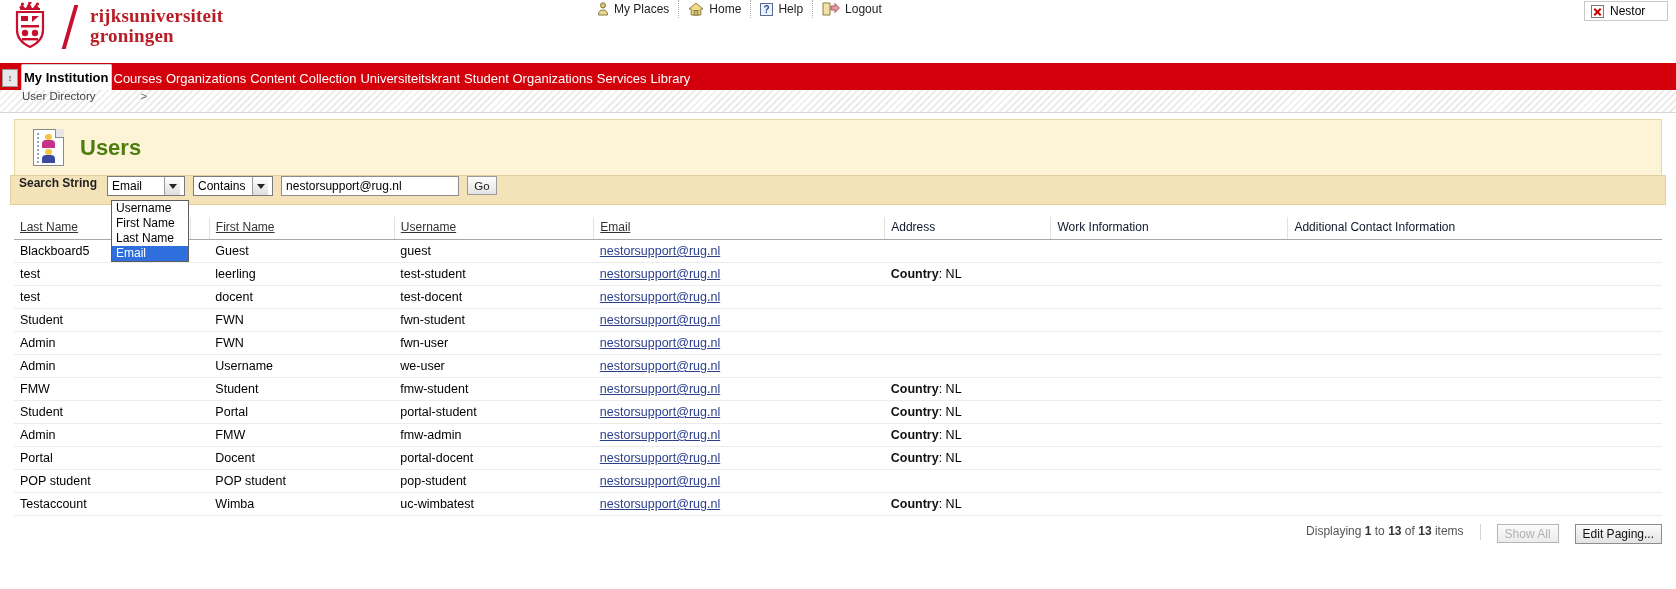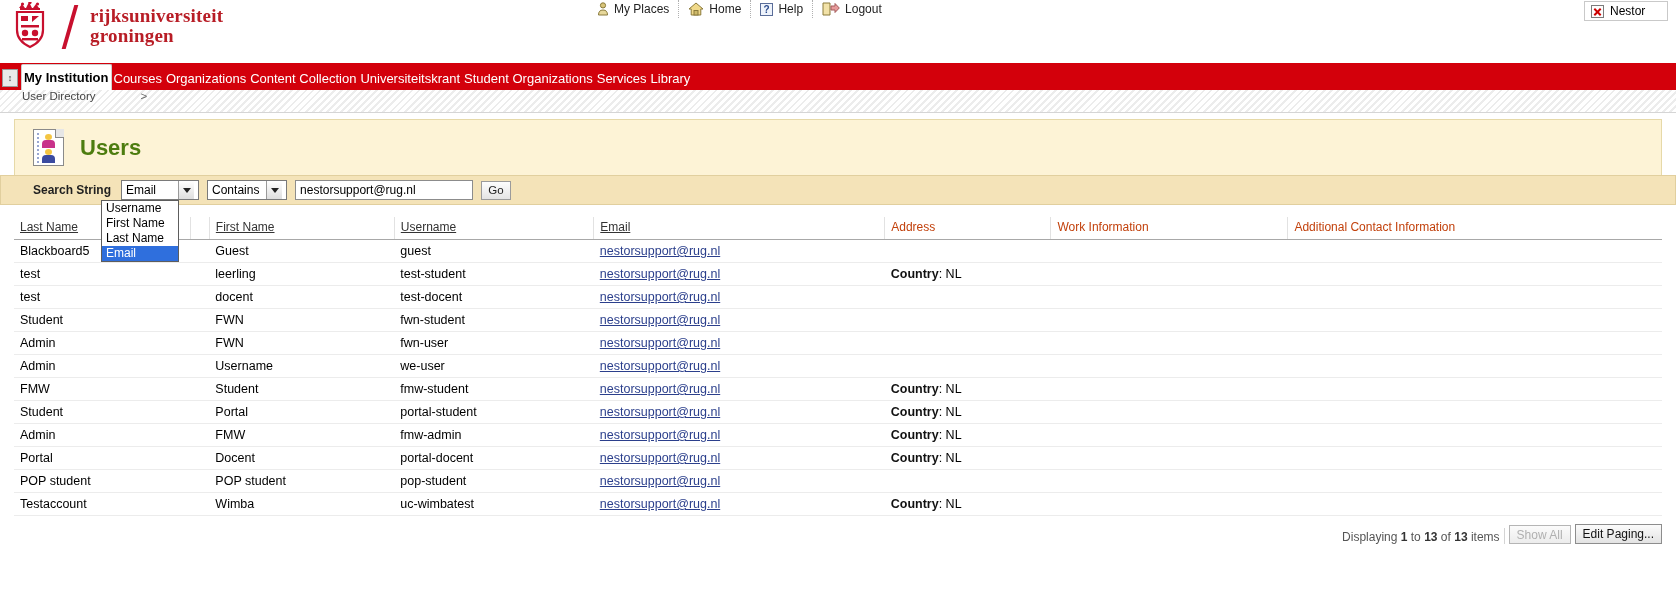--- a/index.html
+++ b/index.html
@@ -206,27 +206,26 @@
     background: repeating-linear-gradient(#9aa7d0 0 2px, transparent 2px 4px);
   }
   .page-title {
     font-size: 22px;
     font-weight: bold;
     color: #4d7c0f;
   }
 
   
   .searchbar {
-    margin: 0 0;
+    margin: 0 10px;
     height: 30px;
     background: #f4e3b8;
     border: 1px solid #e1cf9e;
     display: flex;
-    align-items: center;
-    padding-left: 32px;
+    padding-left: 8px;
     gap: 8px;
     position: relative;
   }
   .search-label {
     font-weight: bold;
     font-size: 12px;
     color: #1f1f1f;
     margin-right: 2px;
   }
   .sel {
@@ -318,21 +317,21 @@
     border-right: 1px solid #e2e2e2;
     vertical-align: bottom;
     background: #ffffff;
     height: 22px;
   }
   table.users thead th .sortlink {
     color: #333;
     text-decoration: underline;
     font-weight: normal;
   }
-  table.users thead th.muted { color: #c2410c; }
+  table.users thead th.muted { color: #0f172a; }
   table.users thead th:last-child { border-right: none; }
 
   table.users tbody td {
     padding: 4px 6px;
     border-bottom: 1px solid #ececec;
     vertical-align: middle;
     height: 20.5px;
     overflow: hidden;
     white-space: nowrap;
   }
@@ -349,22 +348,22 @@
   .col-email  { width: 280px; }
   .col-addr   { width: 160px; }
   .col-work   { width: 228px; }
   .col-extra  { width: 360px; }
 
   
   .footer {
     margin: 8px 14px 0 14px;
     display: flex;
     justify-content: flex-end;
-    align-items: flex-end;
-    gap: 4px;
+    align-items: flex-start;
+    gap: 16px;
     font-size: 12px;
     color: #555;
   }
   .footer .sep {
     width: 1px; height: 16px;
     background: #d4d4d4;
   }
   .disp b { color: #333; }
   .btn-grey {
     height: 19px;

